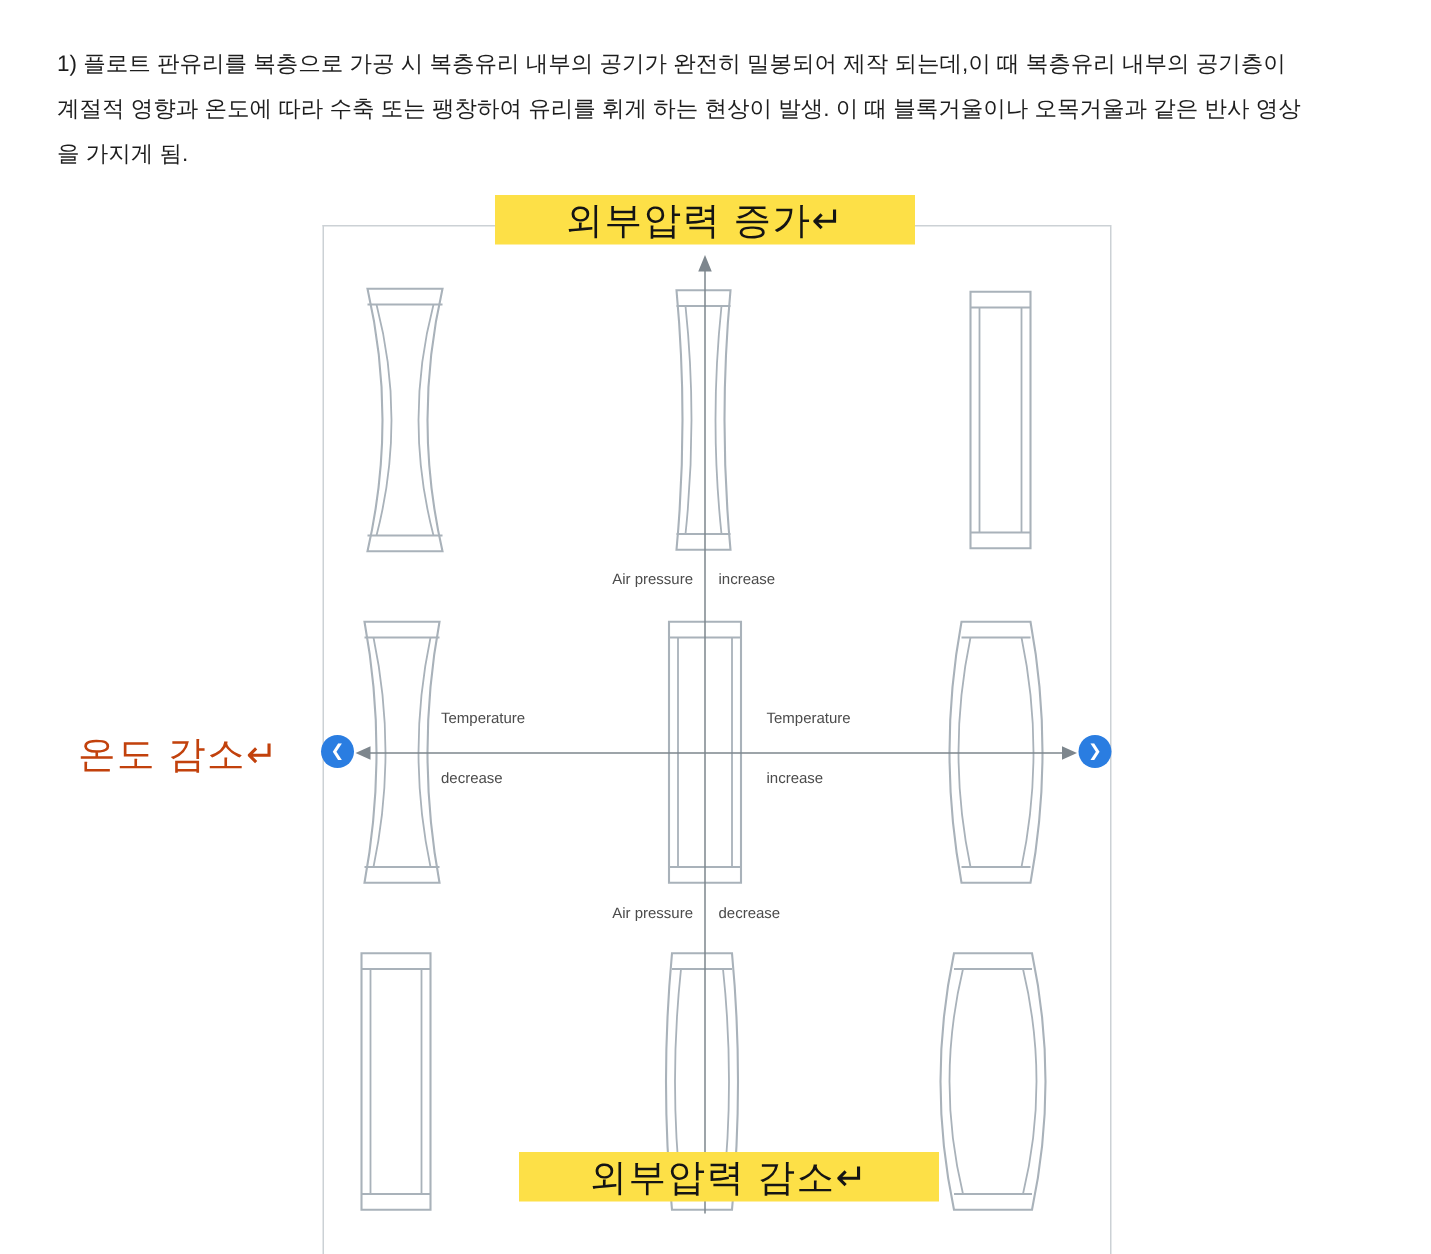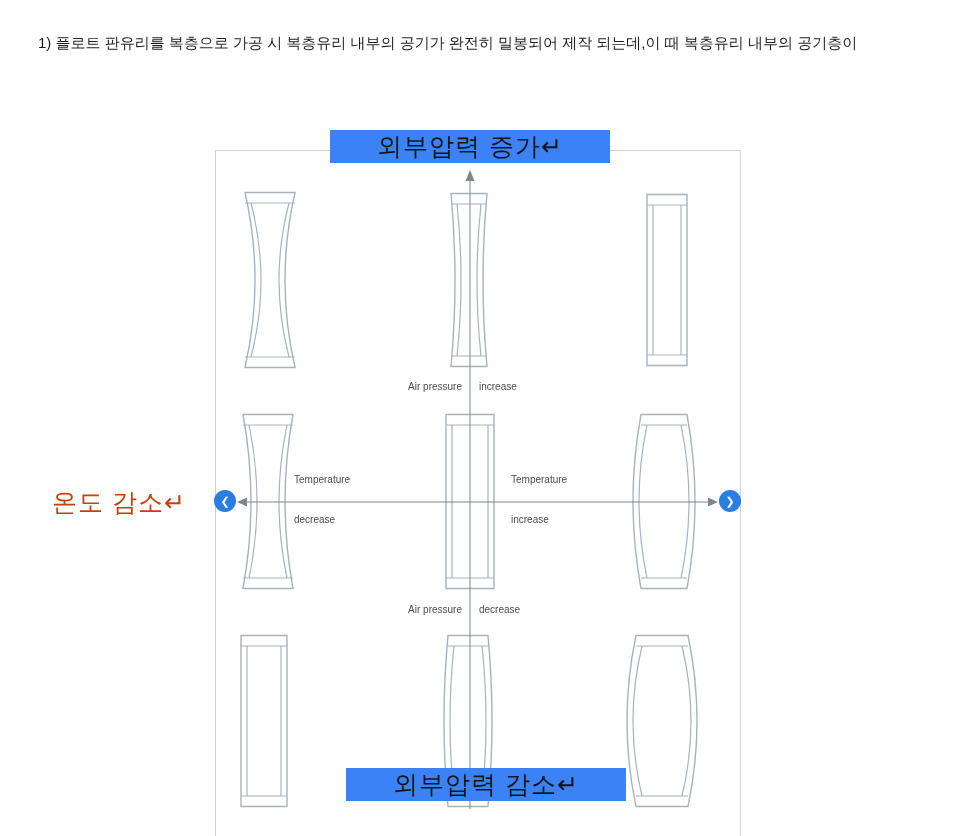--- a/index.html
+++ b/index.html
@@ -6,41 +6,43 @@
   body { background:#ffffff; }
   .page {
     position:relative; width:954px; height:836px; background:#ffffff;
     font-family:"Liberation Sans", sans-serif; overflow:hidden;margin-top:20px;
   }
   .para { position:absolute; top:8px; left:38px; right:10px; font-size:15px; color:#1d1d1d; }
   .para div { height:30px; line-height:30px; white-space:nowrap; }
   .frame-line { position:absolute; background:#ccd1d5; z-index:1; }
   .title {
     position:absolute; font-size:25px; color:#141414; text-align:center;
-    background:#3b82f6; z-index:5; letter-spacing:1px;
+    background:#fde047; z-index:5; letter-spacing:1px;
   }
   .side-label { position:absolute; font-size:25px; color:#c2410c; z-index:5; letter-spacing:1px; }
   .axis-label { position:absolute; font-size:10px; color:#4b4b4b; z-index:5; }
   .al-right { text-align:right; }
   .al-center { text-align:left; }
   .panel { position:absolute; z-index:2; }
   .axes { position:absolute; left:0; top:0; z-index:3; pointer-events:none; }
   .nav-btn {
     position:absolute; width:22px; height:22px; border-radius:50%;
     background:#2a7de1; color:#ffffff; display:flex; align-items:center; justify-content:center;
     font-size:11px; line-height:1; z-index:6; border:none; cursor:pointer; padding:0;
   }
 </style>
 </head>
 <body>
 
 <div class="page">
 
   <div class="para">
     <div>1) 플로트 판유리를 복층으로 가공 시 복층유리 내부의 공기가 완전히 밀봉되어 제작 되는데,이 때 복층유리 내부의 공기층이</div>
+    <div>계절적 영향과 온도에 따라 수축 또는 팽창하여 유리를 휘게 하는 현상이 발생. 이 때 블록거울이나 오목거울과 같은 반사 영상</div>
+    <div>을 가지게 됨.</div>
   </div>
 
   <div class="frame-line" style="left:215px; top:130px; width:525px; height:1px;"></div>
   <div class="frame-line" style="left:215px; top:130px; width:1px; height:706px;"></div>
   <div class="frame-line" style="left:740px; top:130px; width:1px; height:706px;"></div>
 
   <div id="panels">
       <div class="panel" style="left: 229px; top: 171px;"><svg width="82" height="178" viewBox="0 0 82 178">
           <path d="M16,1.5 L66,1.5 Q46,89.0 66,176.5 L16,176.5 Q36,89.0 16,1.5 Z" fill="#ffffff" stroke="#a9b2ba" stroke-width="1.4"></path>
           <path d="M22,12 Q42,89.0 22,166" fill="none" stroke="#a9b2ba" stroke-width="1.2"></path>

